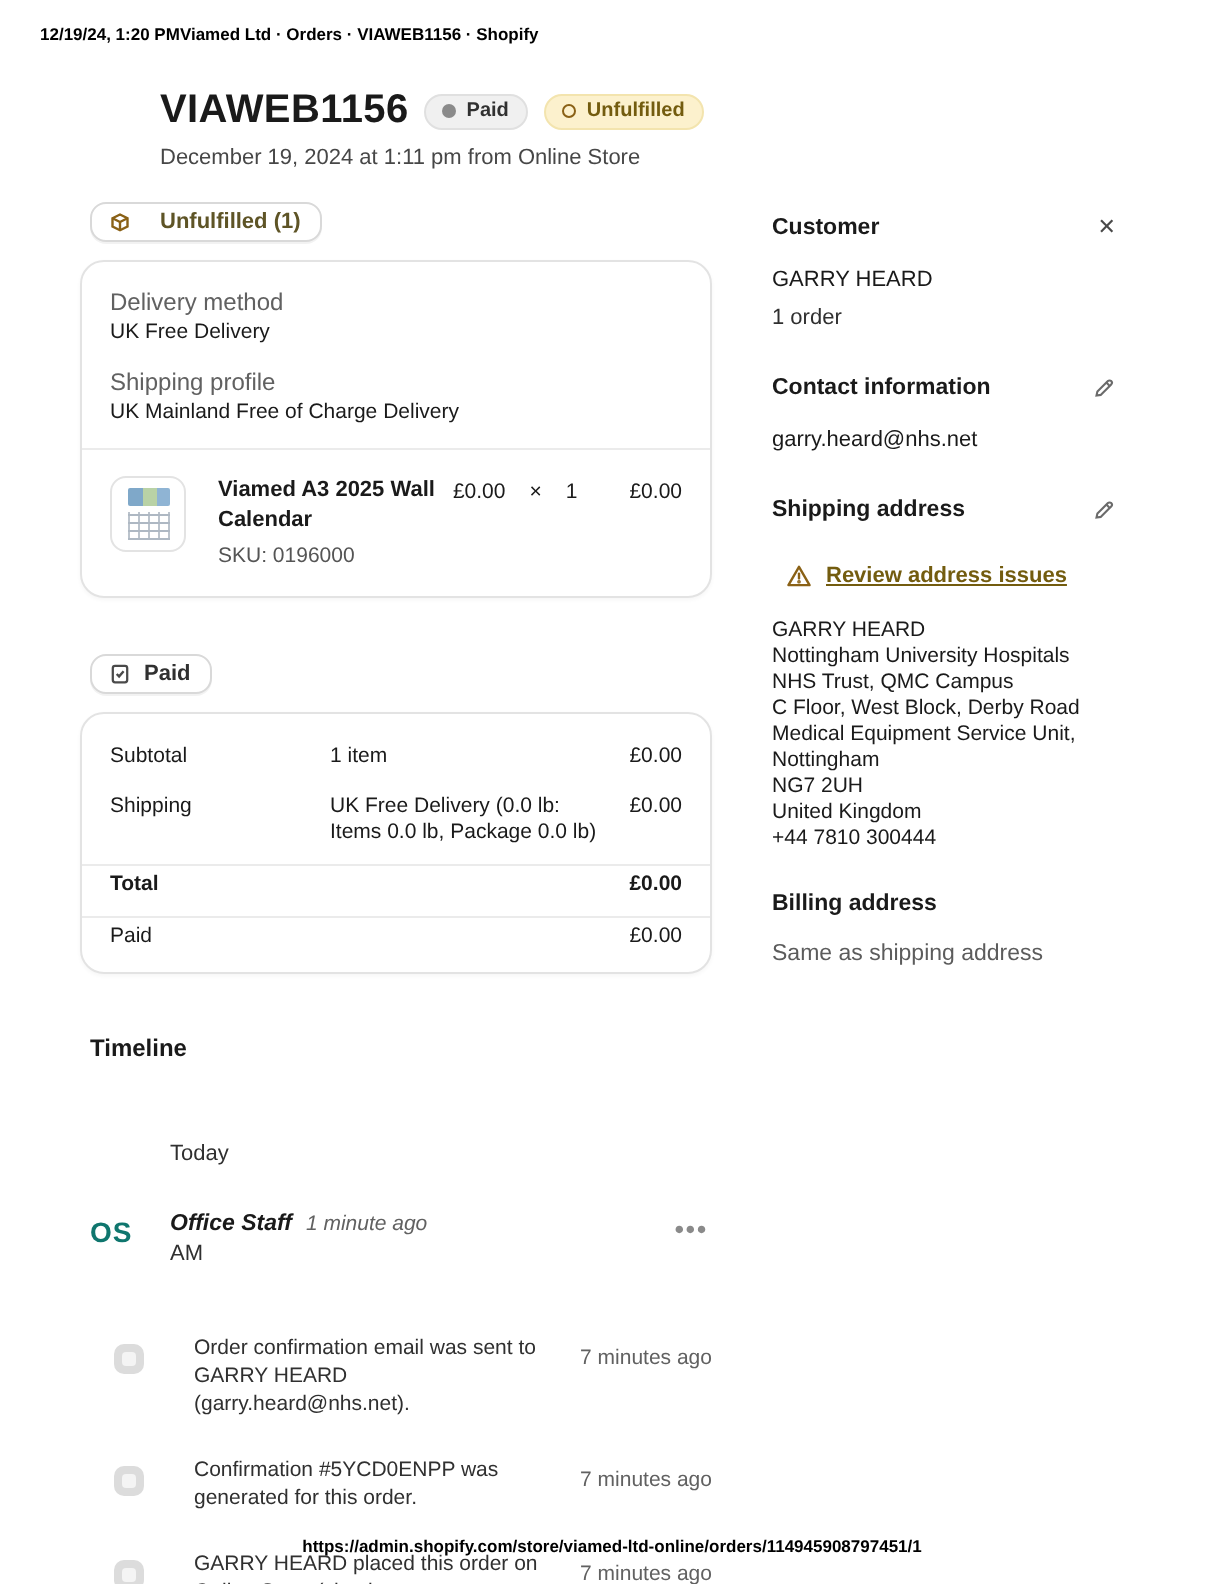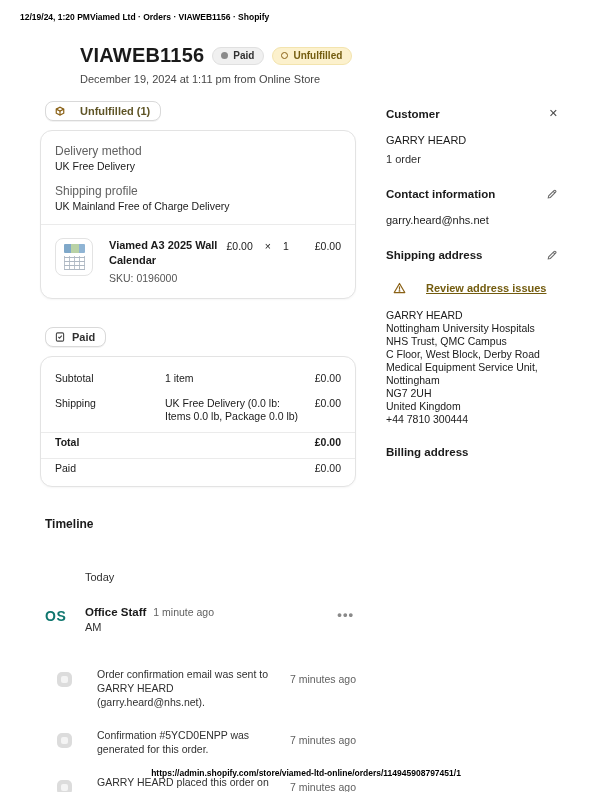--- a/index.html
+++ b/index.html
@@ -105,21 +105,21 @@
   
   .timeline { margin-top: 30px; padding-left: 5px; }
   .timeline-heading { font-size: 12px; font-weight: 700; color: #1a1a1a; }
   .timeline-day { font-size: 11px; color: #303030; margin: 40px 0 0 40px; }
   .comment-row { display: flex; align-items: flex-start; margin-top: 23px; }
   .avatar-initials {
     flex: 0 0 40px; font-size: 14px; font-weight: 800; color: #0f766e;
     padding-top: 2px; letter-spacing: .5px;
   }
   .comment-main { flex: 1; }
-  .comment-head { display: flex; align-items: flex-start; gap: 7px; }
+  .comment-head { display: flex; align-items: flex-start; gap: 7px; font-style: italic; }
   .comment-author { font-size: 11.5px; font-weight: 700; color: #1a1a1a; }
   .comment-time { font-size: 10.5px; color: #616161; }
   .comment-body { font-size: 11px; color: #303030; margin-top: 3px; }
   .more-menu { flex: 0 0 auto; color: #8a8a8a; font-size: 13px; font-weight: 700; letter-spacing: 1px; cursor: pointer; line-height: 10px; padding: 4px 2px; }
 
   .events { margin-top: 34px; }
   .event-row { display: flex; align-items: flex-start; margin-bottom: 19px; }
   .event-icon {
     flex: 0 0 15px; height: 15px; margin: 5px 25px 0 12px;
     background: #dcdcdc; border-radius: 5px; position: relative;
@@ -133,21 +133,21 @@
   
   .side-section-head { display: flex; align-items: center; justify-content: space-between; }
   .side-heading { font-size: 11.5px; font-weight: 700; color: #1a1a1a; }
   .icon-btn { background: none; border: none; cursor: pointer; color: #616161; display: inline-flex; padding: 2px; }
   .close-glyph { font-size: 11px; color: #4a4a4a; font-weight: 400; }
   .side-link { font-size: 11px; color: #1a1a1a; text-decoration: none; }
   .customer-name { margin-top: 12px; }
   .orders-count { margin-top: 7px; font-size: 11px; color: #303030; }
   .side-gap { margin-top: 21px; }
   .side-email { margin-top: 12px; }
-  .warning-row { display: flex; align-items: flex-start; gap: 20px; margin: 19px 0 0 7px; }
+  .warning-row { display: flex; align-items: flex-start; gap: 7px; margin: 19px 0 0 7px; }
   .warning-link { font-size: 11px; font-weight: 600; color: #735c0f; text-decoration: underline; cursor: pointer; }
   .address-block { margin-top: 15px; font-size: 10.5px; line-height: 13px; color: #1a1a1a; max-width: 158px; }
   .billing-head { margin-top: 20px; }
   .billing-value { margin-top: 13px; font-size: 11.5px; color: #5c5c5c; }
 
   svg { display: block; }
 </style>
 </head>
 <body>
 
@@ -344,20 +344,21 @@
           <div>GARRY HEARD</div>
           <div>Nottingham University Hospitals NHS Trust, QMC Campus</div>
           <div>C Floor, West Block, Derby Road</div>
           <div>Medical Equipment Service Unit, Nottingham</div>
           <div>NG7 2UH</div>
           <div>United Kingdom</div>
           <div>+44 7810 300444</div>
         </div>
 
         <div class="side-heading billing-head">Billing address</div>
+        <div class="billing-value">Same as shipping address</div>
       </div>
     </div>
   </div>
 
   <div class="print-footer">
     <span>https://admin.shopify.com/store/viamed-ltd-online/orders/11494590879745</span>
     <span>1/1</span>
   </div>
 </div>
 

